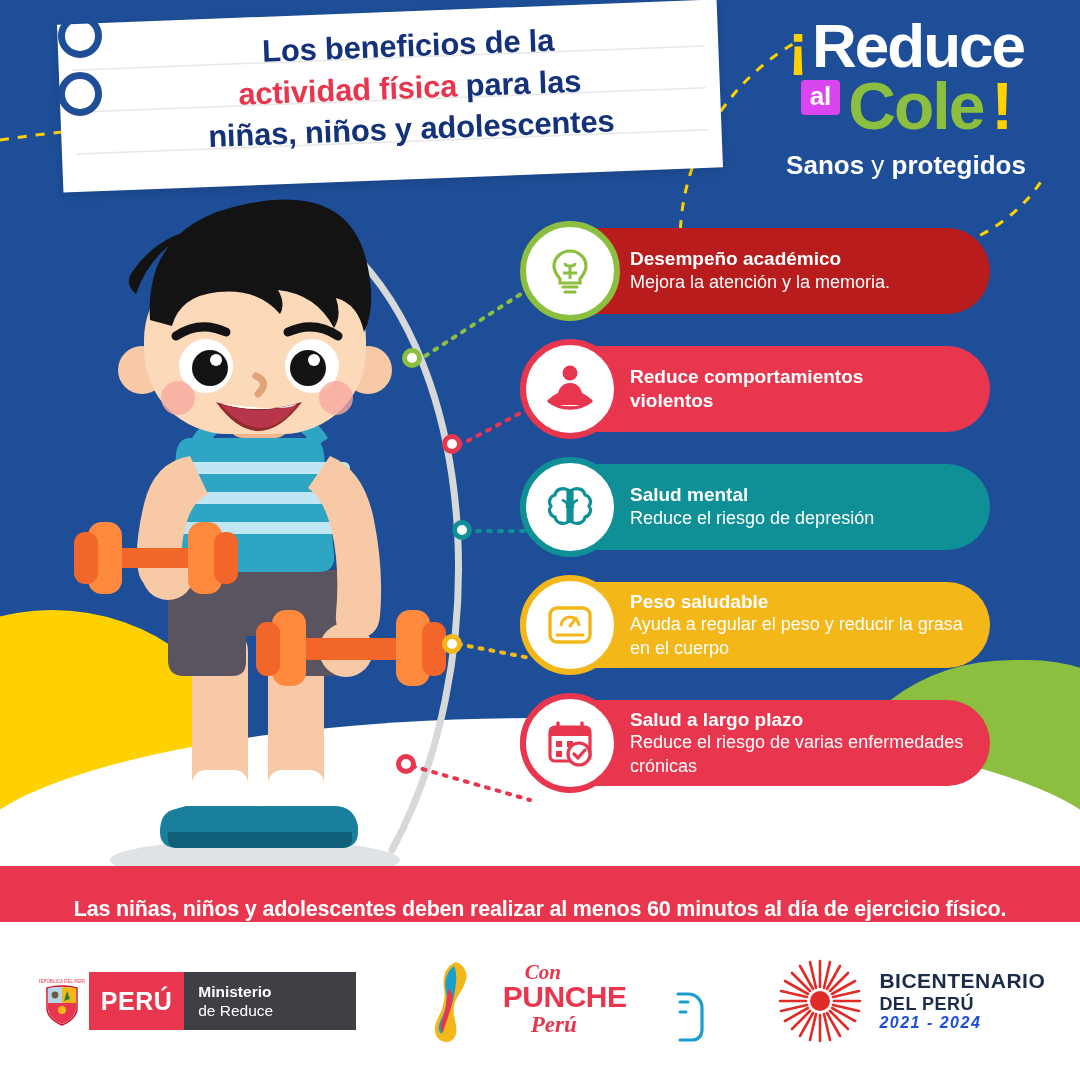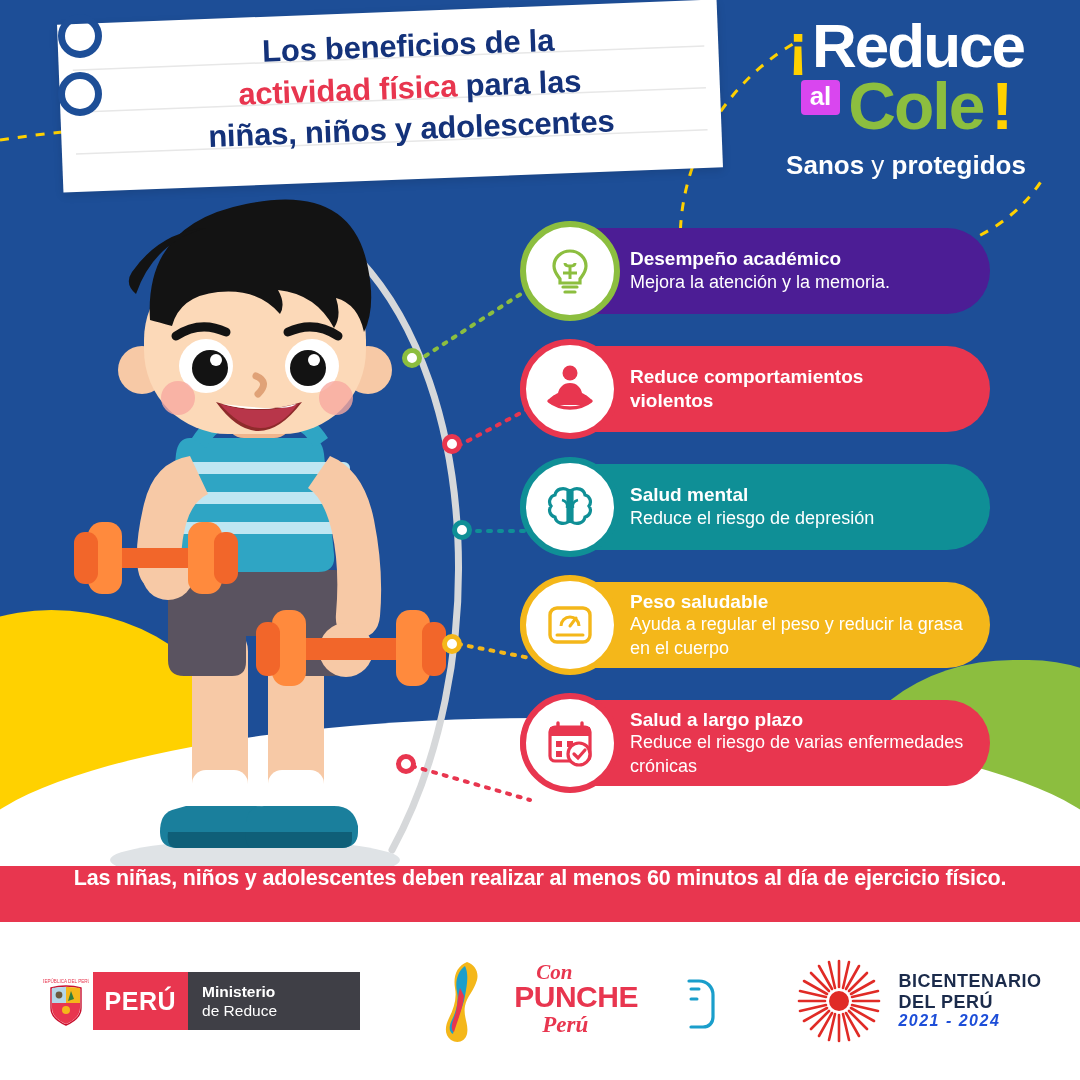--- a/index.html
+++ b/index.html
@@ -151,21 +151,21 @@
     width: 100px; height: 100px;
     border-radius: 50%;
     background: #ffffff;
     border: 6px solid currentColor;
     display: flex; align-items: center; justify-content: center;
   }
   .row-title { font-size: 19px; font-weight: bold; line-height: 1.25; }
   .row-sub { font-size: 18px; line-height: 1.3; }
   .row .txt { padding-right: 4px; }
 
-  .row.green  { background: #4c1d95; }
+  .row.green  { background: #b91c1c; }
   .row.red    { background: #e8364f; }
   .row.teal   { background: #0f8f96; }
   .row.yellow { background: #f4b71a; }
   .row.red2   { background: #e8364f; }
 
   .row.green .icon-badge  { color: #8cbe3f; }
   .row.red .icon-badge    { color: #e8364f; }
   .row.teal .icon-badge   { color: #0f8f96; }
   .row.yellow .icon-badge { color: #f4b71a; }
   .row.red2 .icon-badge   { color: #e8364f; }
@@ -184,21 +184,21 @@
 
   
   .boy { position: absolute; left: 40px; top: 170px; width: 420px; height: 720px; }
 
   
   .banner {
     position: absolute;
     left: 0; bottom: 158px;
     width: 1080px; height: 56px;
     background: #e8364f;
-    display: flex; align-items: flex-start; justify-content: center;
+    display: flex; align-items: flex-end; justify-content: center;
   }
   .banner span {
     color: #ffffff; font-size: 21.5px; font-weight: bold;
     letter-spacing: -0.2px;
   }
 
   .footer {
     position: absolute;
     left: 0; bottom: 0; width: 1080px; height: 158px;
     background: #ffffff;
@@ -215,42 +215,42 @@
   }
   .minsa .mins {
     background: #3f3f46; color: #fff; font-size: 15.5px;
     display: flex; flex-direction: column; justify-content: center;
     padding: 0 16px 0 14px; line-height: 1.25;
     width: 172px;
   }
   .minsa .mins b { font-weight: bold; }
 
   
-  .punche { display: flex; align-items: center; gap: 21px; }
+  .punche { display: flex; align-items: flex-end; gap: 21px; }
   .punche-txt { position: relative; width: 150px; height: 86px; }
   .con {
     position: absolute; left: 24px; top: 2px;
     font-size: 21px; color: #e8364f; font-style: italic; font-weight: bold;
     font-family: "Liberation Serif", serif;
   }
   .punche-word {
     position: absolute; left: 2px; top: 22px;
     font-size: 30px; font-weight: bold; color: #e8364f;
     letter-spacing: -0.5px;
   }
   .peru-word {
     position: absolute; left: 30px; top: 54px;
     font-size: 23px; color: #e8364f; font-style: italic; font-weight: bold;
     font-family: "Liberation Serif", serif;
   }
 
   
   .bicen { display: flex; align-items: center; gap: 14px; }
   .bicen-txt { line-height: 1.15; }
-  .bicen-txt .l1 { font-size: 18px; font-weight: bold; color: #1b2b4b; letter-spacing: 0.5px; }
+  .bicen-txt .l1 { font-size: 21px; font-weight: bold; color: #1b2b4b; letter-spacing: 0.5px; }
   .bicen-txt .l2 { font-size: 18px; font-weight: bold; color: #1b2b4b; letter-spacing: 0.5px; }
   .bicen-txt .l3 { font-size: 16px; font-weight: bold; color: #1d4ed8; letter-spacing: 1.5px; font-style: italic; }
 </style>
 </head>
 <body>
 
 <div class="canvas">
 
   <div class="blob-yellow"></div>
   <div class="blob-green"></div>

